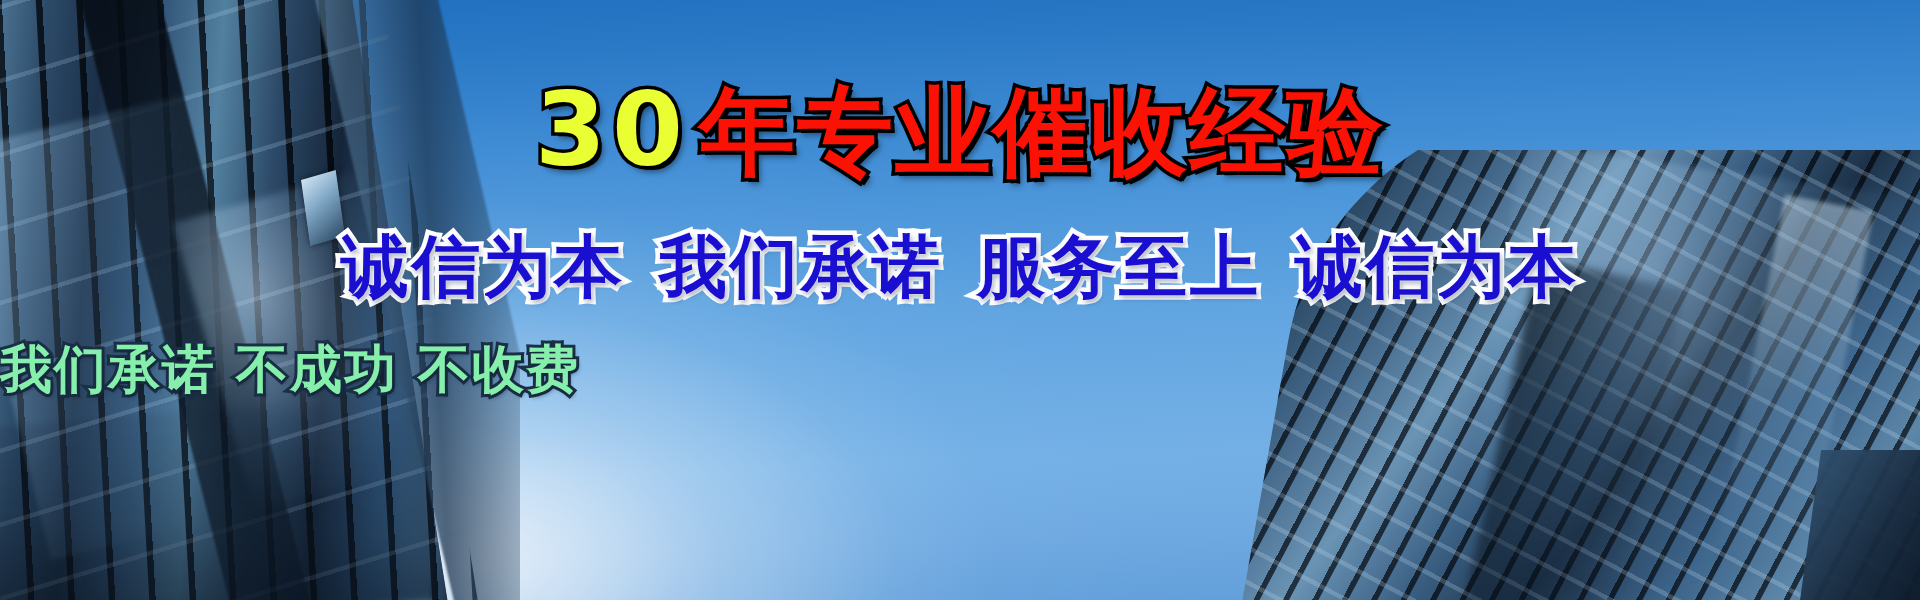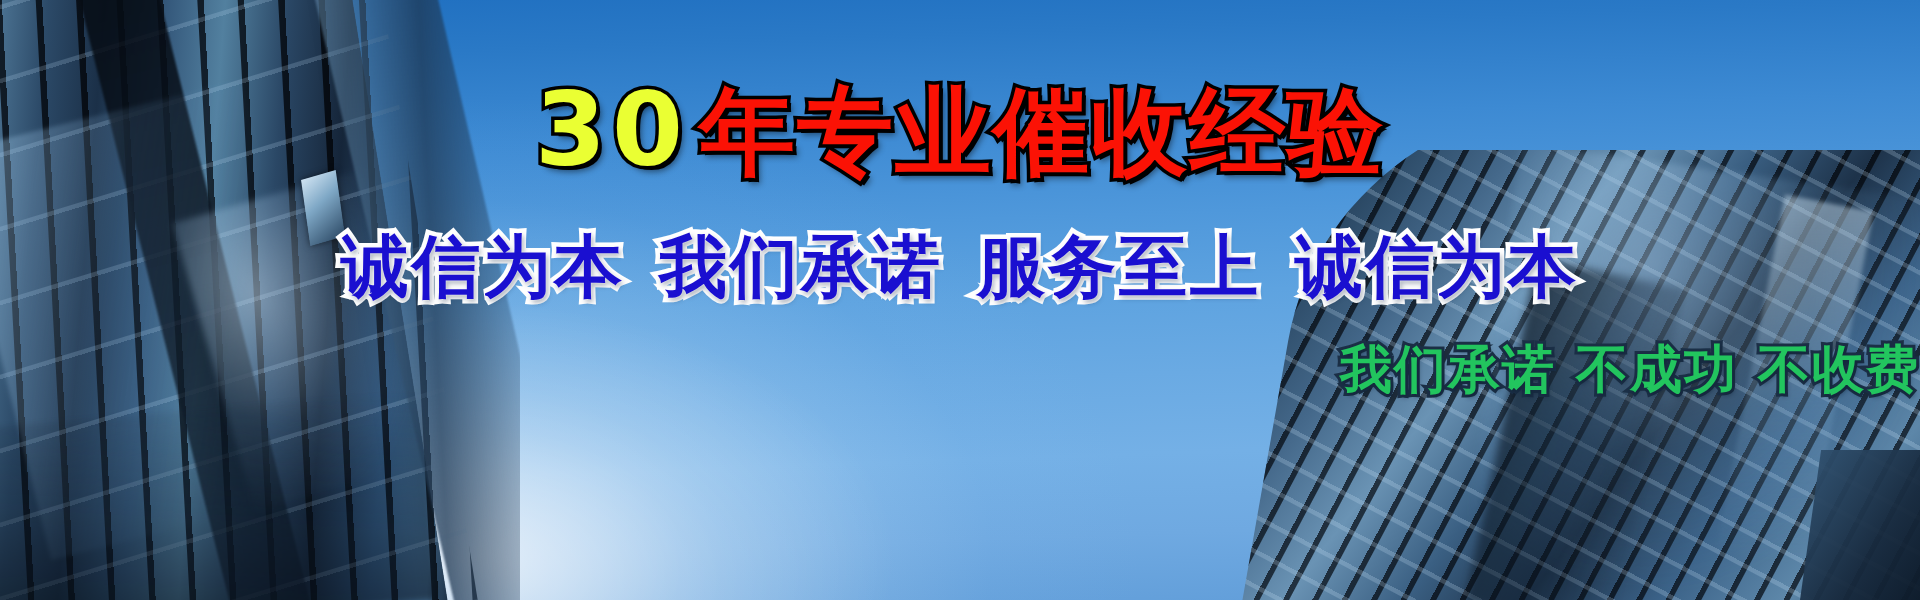--- a/index.html
+++ b/index.html
@@ -334,26 +334,26 @@
       2px 3px 5px rgba(20,40,70,0.35);
   }
   .subline .seg { display: inline-block; }
   .subline .gap { display: inline-block; width: 34px; }
 
   
   .tagline {
     position: absolute;
     top: 335px;
     left: 0; right: 0;
-    text-align: right;
+    text-align: left;
     white-space: nowrap;
     font-weight: bold;
     font-size: 52px;
     letter-spacing: 2px;
-    color: #22c55e;
+    color: #86efac;
     font-family: "DejaVu Sans", "Liberation Sans", sans-serif;
     -webkit-text-stroke: 6px #1b2f46;
     paint-order: stroke fill;
     text-shadow: 2px 3px 4px rgba(12,28,48,0.45);
   }
   .tagline .gap { display: inline-block; width: 20px; }
 </style>
 </head>
 <body>
 

